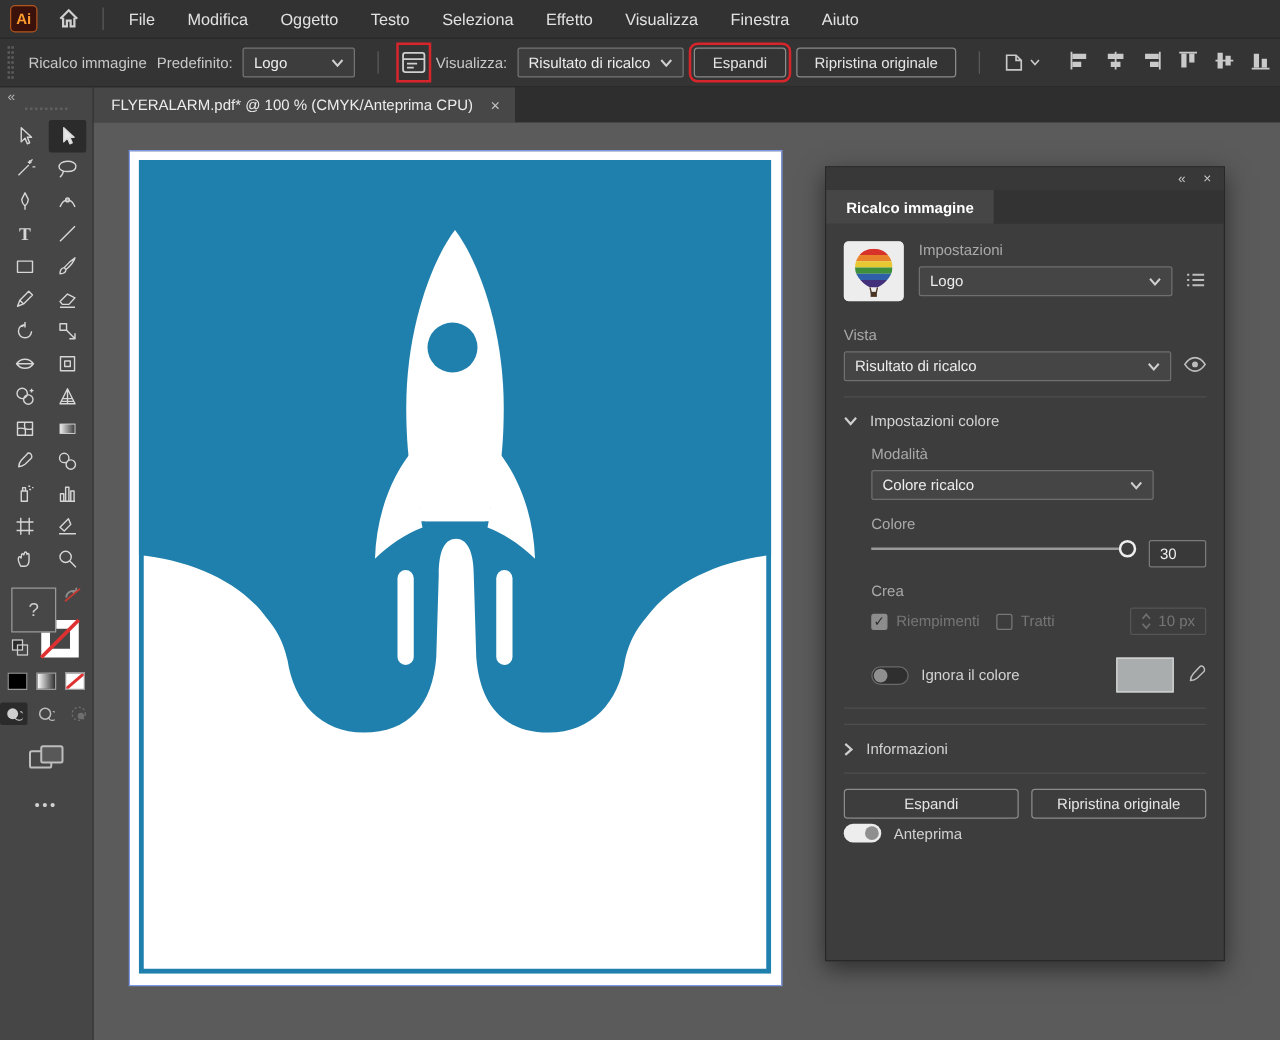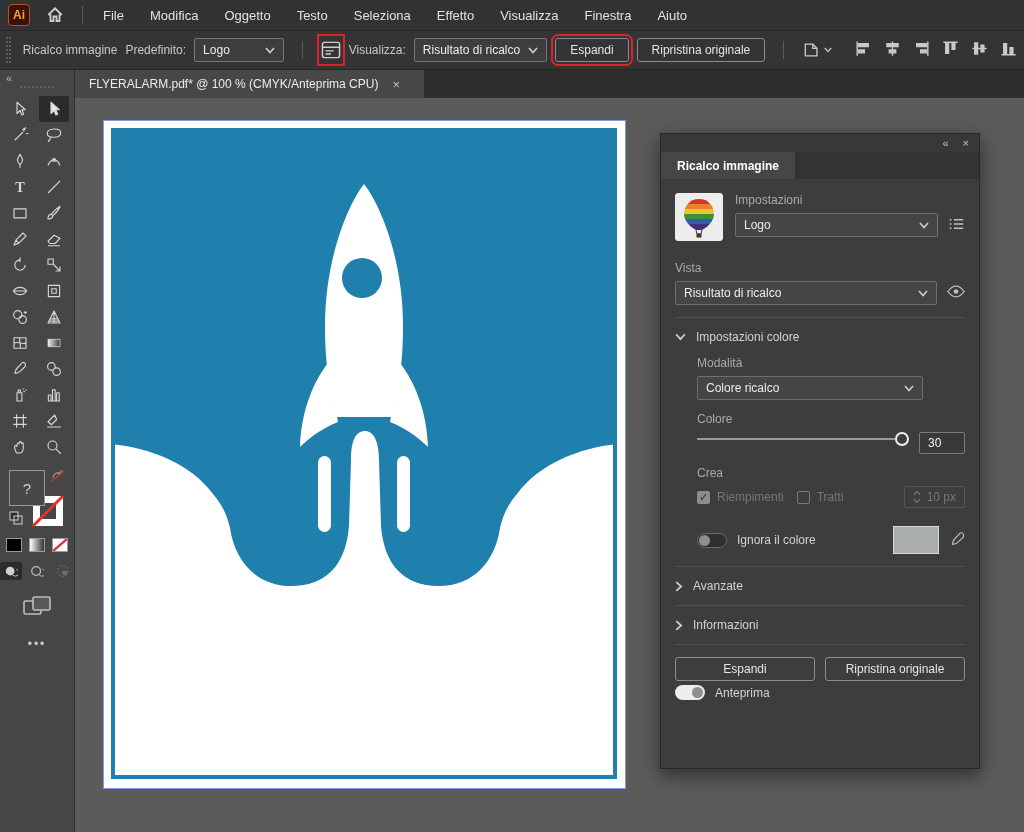--- a/index.html
+++ b/index.html
@@ -49,21 +49,21 @@
   .color-row { display:flex; gap:7px; margin-top:10px; }
   .color-row .cbtn { width:16px; height:14px; border:1px solid #9a9a9a; }
   .draw-modes { display:flex; gap:4px; margin-top:10px; }
   .dmode { width:22px; height:18px; display:flex; align-items:center; justify-content:center; border-radius:2px; }
   .dmode.active { background:#2b2b2b; }
   .screen-mode { margin-top:14px; }
   .tb-ellipsis { margin-top:16px; color:#cfcfcf; letter-spacing:2px; font-size:12px; }
 
   .workzone { flex:1; display:flex; flex-direction:column; }
   .tabbar { height:28px; background:#2e2e2e; display:flex; align-items:flex-end; }
-  .doc-tab { height:28px; background:#474747; display:flex; align-items:center; gap:14px; padding:0 24px 0 14px;
+  .doc-tab { height:28px; background:#474747; display:flex; align-items:center; gap:14px; padding:0 12px 0 14px;
     color:#ececec; font-size:12px; }
   .tab-close { color:#c2c2c2; font-size:13px; }
 
   .pasteboard { flex:1; position:relative; background:#5b5b5b; }
   .artboard { position:absolute; left:29px; top:23px; width:521px; height:667px; background:#ffffff;
     outline:1px solid #7e97e6; }
   .artboard svg { position:absolute; left:7px; top:7px; }
 
   
   .panel { position:absolute; left:585px; top:35px; width:320px; height:636px; background:#3d3d3d;
@@ -568,26 +568,20 @@
               <div class="color-chip"></div>
               <span>
                 <svg width="16" height="16" viewBox="0 0 20 20">
                     <path d="M17 3 C15.5 1.5 13.7 2.2 12.8 3.8 L7 10 C5.2 12 4.4 15 4.3 16.8 C6.2 16.7 9 16 11 14.2 L17.2 8.3 C18.8 7.4 18.5 4.5 17 3 Z" fill="none" stroke="#bdbdbd" stroke-width="1.5"></path>
                   </svg>
               </span>
             </div>
           </div>
 
           <div class="divider"></div>
-          <div class="section-head">
-            <svg width="8" height="11" viewBox="0 0 7 10">
-                <path d="M1 1 L5.5 5 L1 9" fill="none" stroke="#cfcfcf" stroke-width="1.6"></path>
-              </svg>
-            <span>Avanzate</span>
-          </div>
           <div class="divider"></div>
           <div class="section-head">
             <svg width="8" height="11" viewBox="0 0 7 10">
                 <path d="M1 1 L5.5 5 L1 9" fill="none" stroke="#cfcfcf" stroke-width="1.6"></path>
               </svg>
             <span>Informazioni</span>
           </div>
           <div class="divider"></div>
 
           <div class="panel-btn-row">

